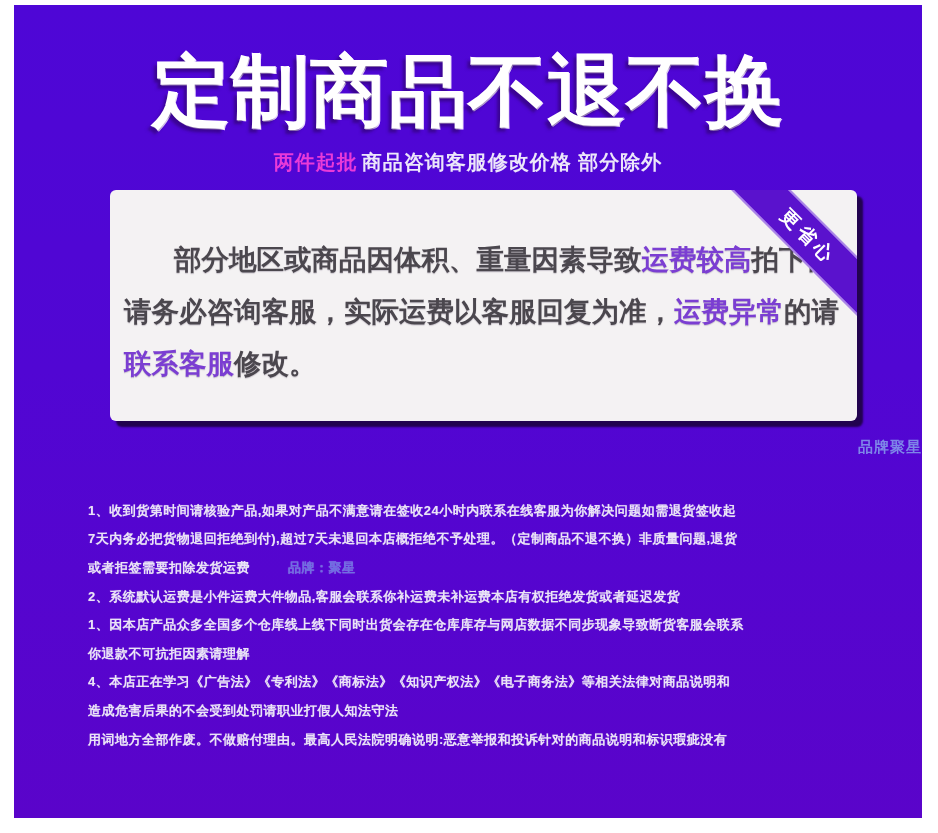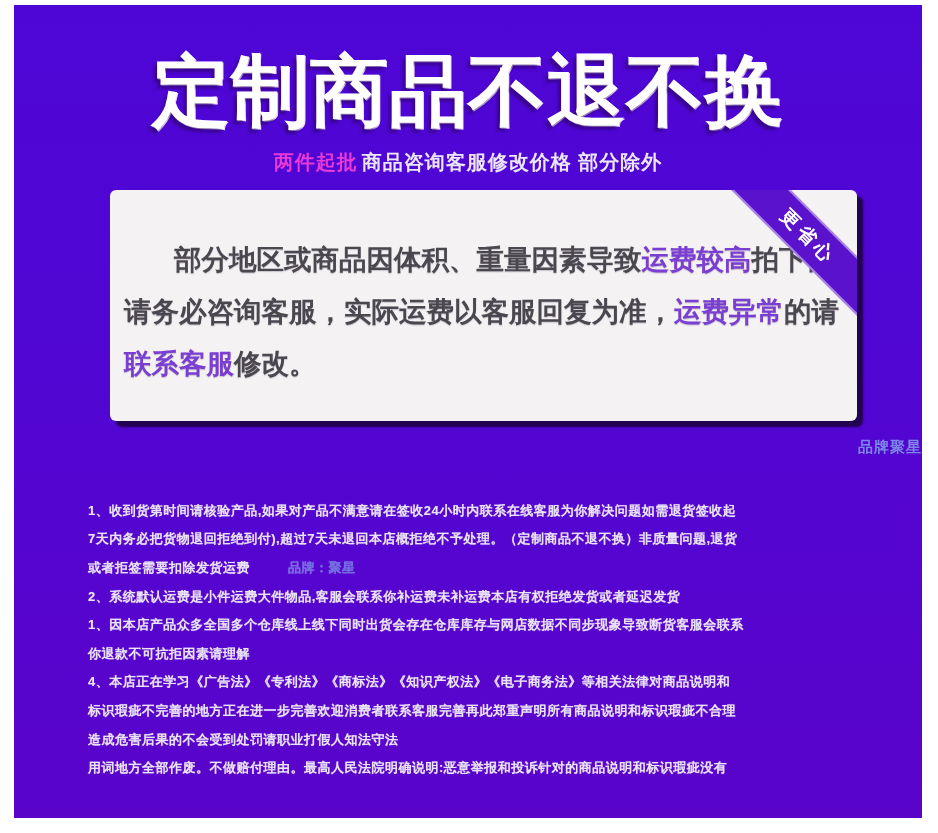--- a/index.html
+++ b/index.html
@@ -129,18 +129,17 @@
   <div class="rules">
     <div class="rule-line">1、收到货第时间请核验产品,如果对产品不满意请在签收24小时内联系在线客服为你解决问题如需退货签收起</div>
     <div class="rule-line">7天内务必把货物退回拒绝到付),超过7天未退回本店概拒绝不予处理。（定制商品不退不换）非质量问题,退货</div>
     <div class="rule-line">
       <span>或者拒签需要扣除发货运费</span><span class="watermark">品牌：聚星</span>
     </div>
     <div class="rule-line">2、系统默认运费是小件运费大件物品,客服会联系你补运费未补运费本店有权拒绝发货或者延迟发货</div>
     <div class="rule-line">1、因本店产品众多全国多个仓库线上线下同时出货会存在仓库库存与网店数据不同步现象导致断货客服会联系</div>
     <div class="rule-line">你退款不可抗拒因素请理解</div>
     <div class="rule-line">4、本店正在学习《广告法》《专利法》《商标法》《知识产权法》《电子商务法》等相关法律对商品说明和</div>
-    <div class="rule-line">标识瑕疵不完善的地方正在进一步完善欢迎消费者联系客服完善再此郑重声明所有商品说明和标识瑕疵不合理</div>
     <div class="rule-line">造成危害后果的不会受到处罚请职业打假人知法守法</div>
     <div class="rule-line">用词地方全部作废。不做赔付理由。最高人民法院明确说明:恶意举报和投诉针对的商品说明和标识瑕疵没有</div>
   </div>
 
 </div>
 
 </body></html>

